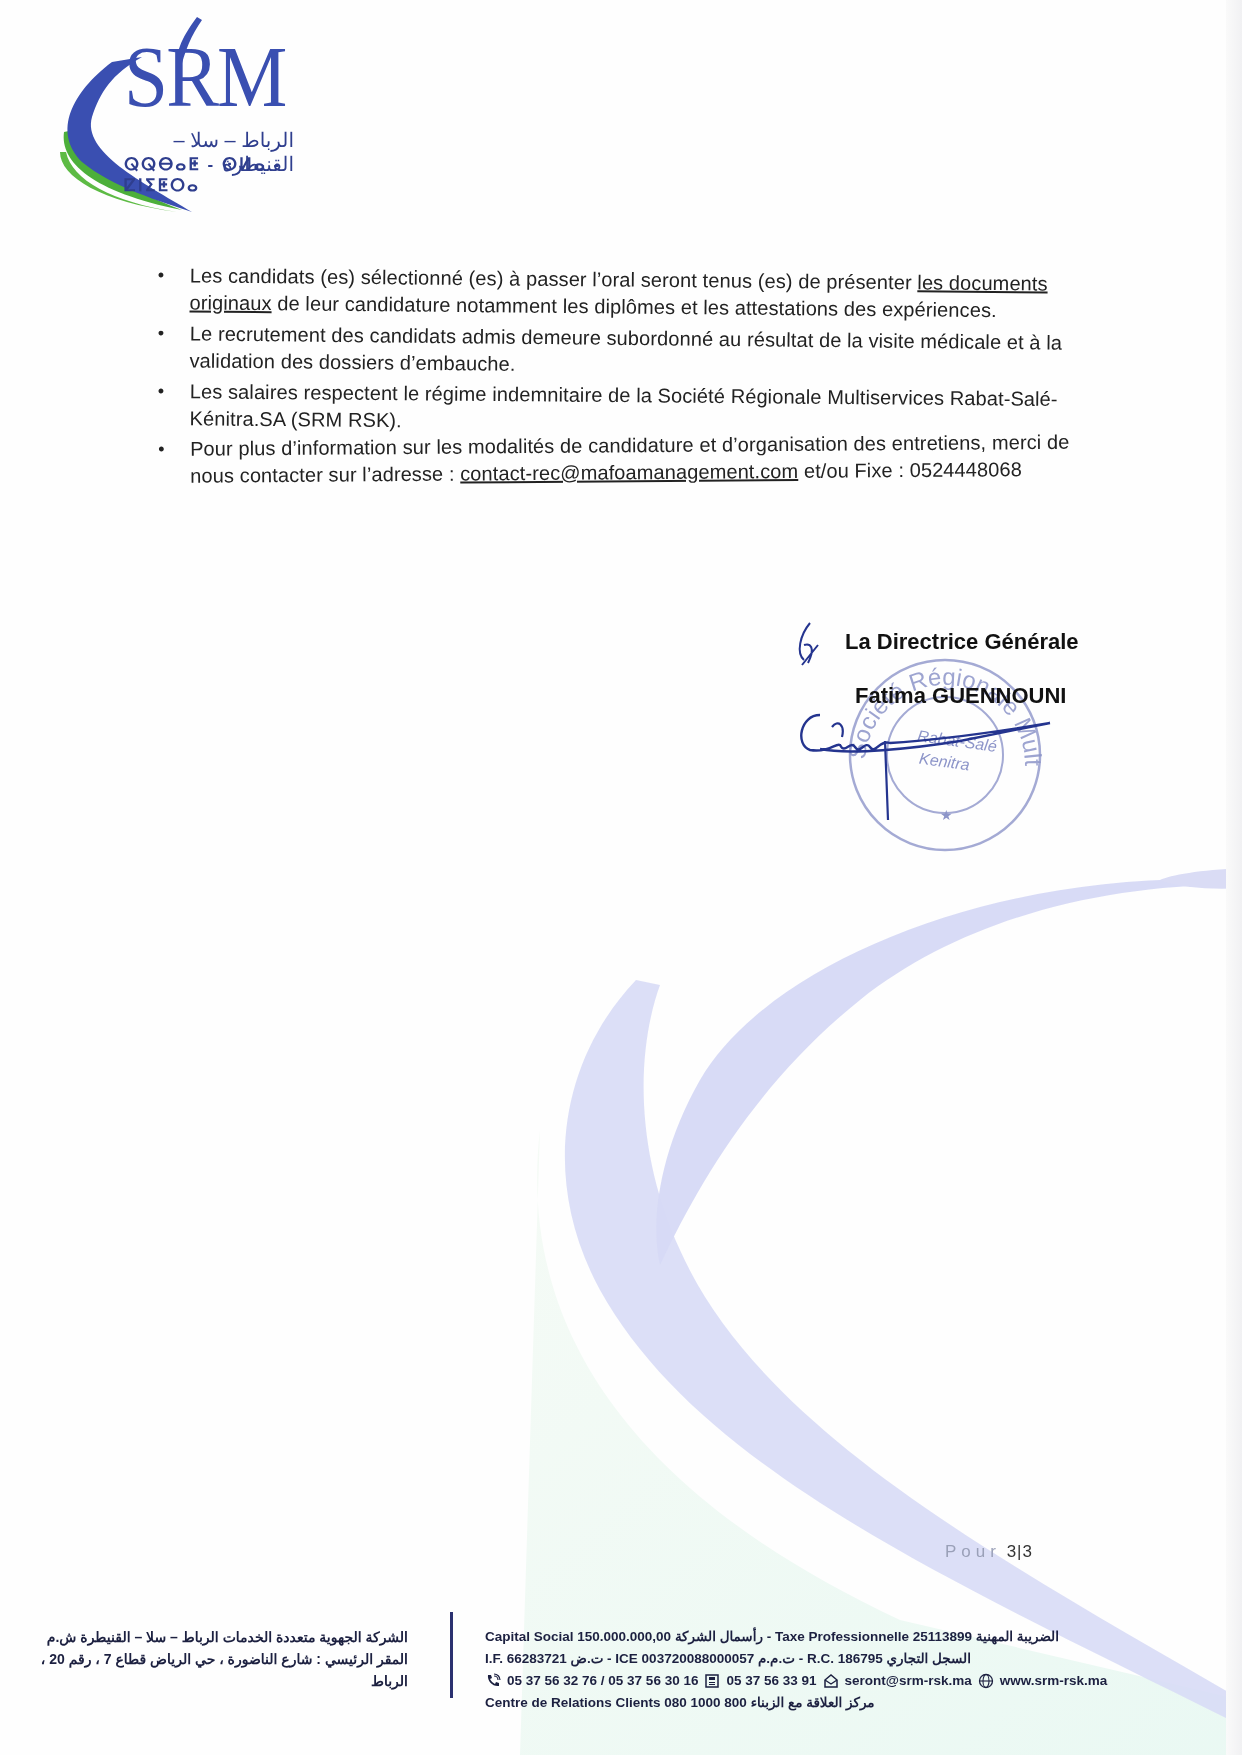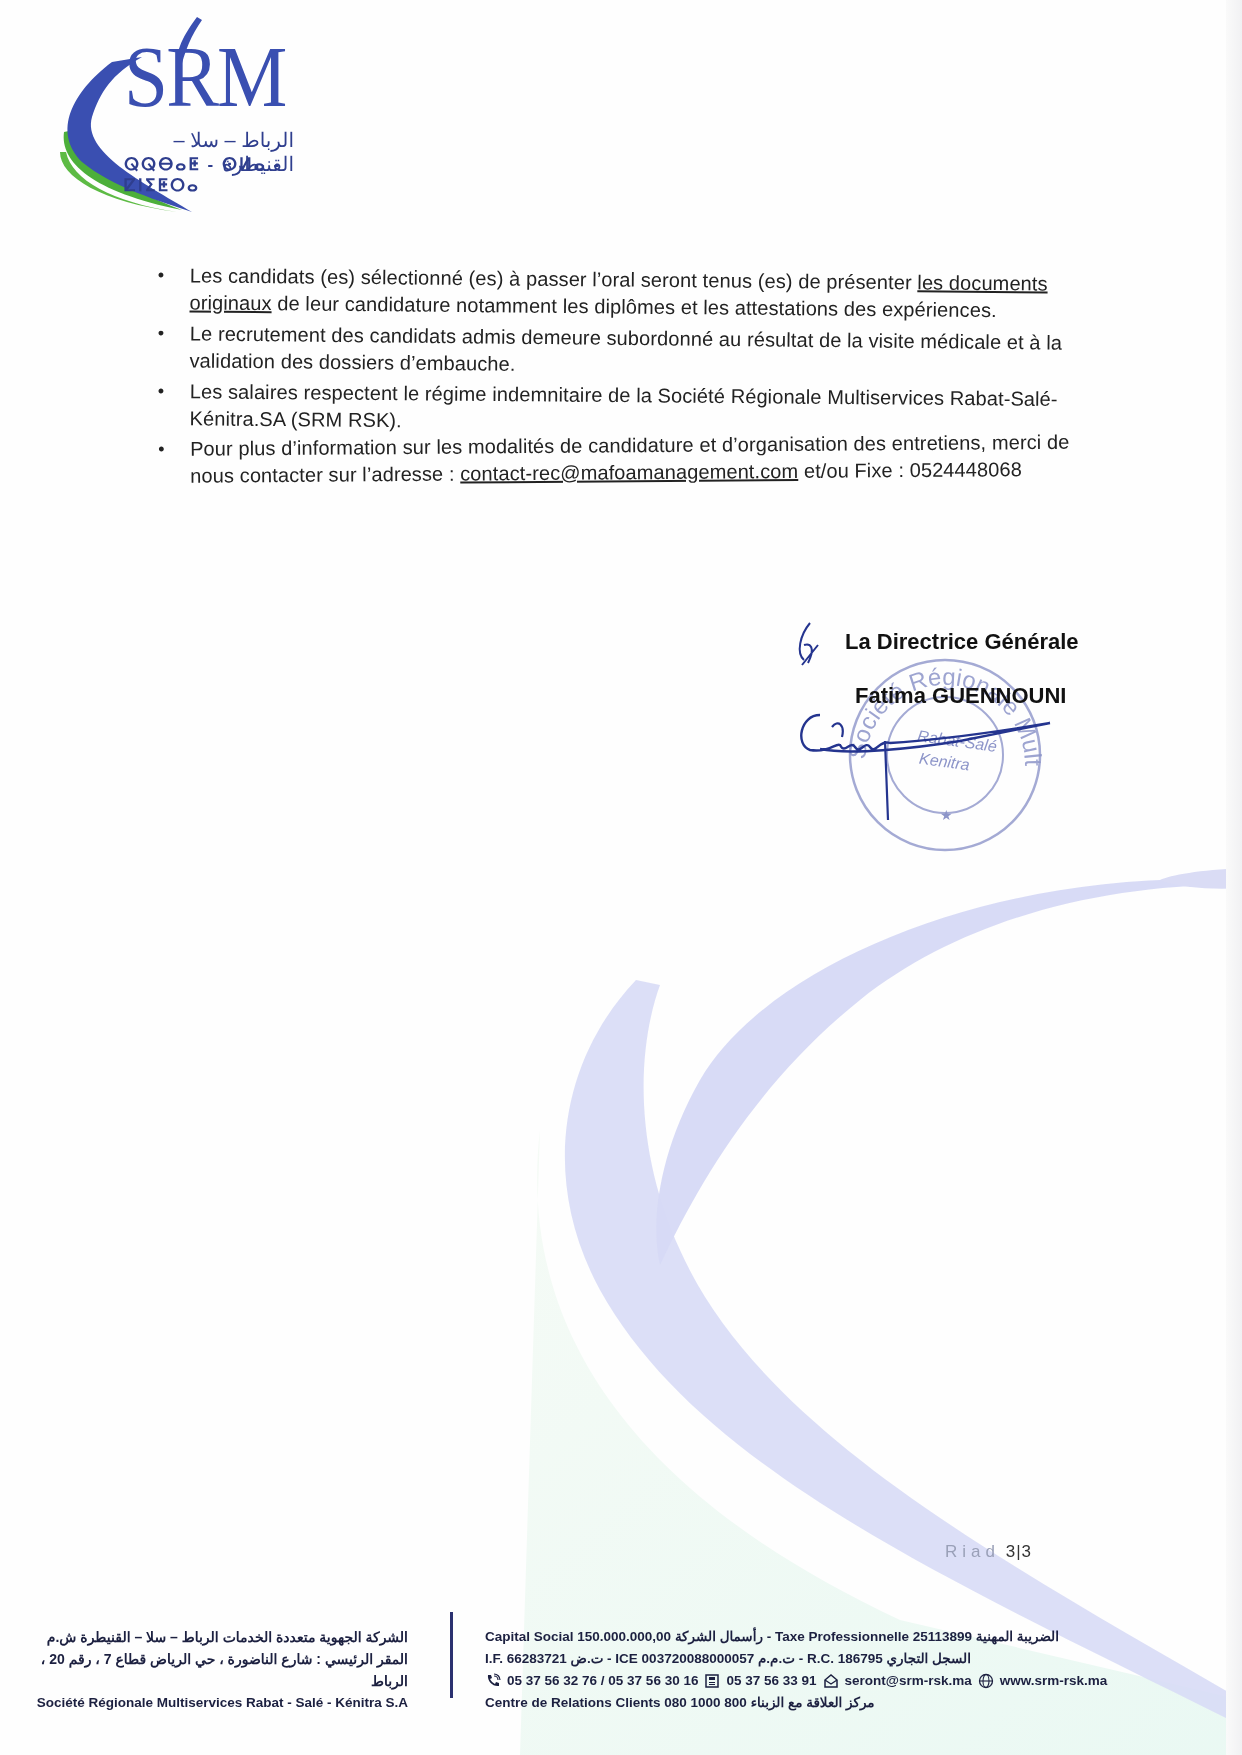--- a/index.html
+++ b/index.html
@@ -120,28 +120,27 @@
     <path d="M 20 8 C 10 20, 6 38, 14 45 M 14 30 C 20 28, 26 32, 18 48 M 12 50 L 28 30" fill="none" stroke="#24348f" stroke-width="2"></path>
 
     <path d="M 30 100 C 10 100, 5 130, 20 135 C 40 138, 45 128, 50 130 C 55 140, 60 125, 65 132 C 70 140, 75 125, 80 132 C 85 140, 90 124, 100 128 C 150 125, 200 118, 260 108 L 170 126 C 120 134, 60 140, 30 134" fill="none" stroke="#24348f" stroke-width="2.4"></path>
     <path d="M 52 122 C 55 110, 48 104, 42 112 M 95 126 L 98 205" fill="none" stroke="#24348f" stroke-width="2.2"></path>
   </svg>
   <div class="sign-title">La Directrice Générale</div>
   <div class="sign-name">Fatima GUENNOUNI</div>
 </div>
 
 <div class="page-num">
-  <span class="pg">Riad</span>
+  <span class="pg">Pour</span>
   <span>3|3</span>
 </div>
 
 <div class="footer-left">
   <div class="ar">الشركة الجهوية متعددة الخدمات الرباط – سلا – القنيطرة ش.م</div>
   <div class="ar">المقر الرئيسي : شارع الناضورة ، حي الرياض قطاع 7 ، رقم 20 ، الرباط</div>
-  <div>Société Régionale Multiservices Rabat - Salé - Kénitra S.A</div>
 </div>
 <div class="footer-sep"></div>
 <div class="footer-right">
   <div class="row">Capital Social 150.000.000,00 رأسمال الشركة - Taxe Professionnelle  25113899 الضريبة المهنية</div>
   <div class="row">I.F. 66283721 ت.ض - ICE  003720088000057 ت.م.م - R.C. 186795  السجل التجاري</div>
   <div class="row">
     <svg class="ico" viewBox="0 0 16 16">
       <path d="M3 2 L6 2 L7 5 L5 6 C6 8 8 10 10 11 L11 9 L14 10 L14 13 C8 14 2 8 3 2 Z" fill="#1c2040"></path>
       <path d="M9 3 A4 4 0 0 1 13 7 M9 1 A6 6 0 0 1 15 7" fill="none" stroke="#1c2040" stroke-width="1.2"></path>
     </svg>

